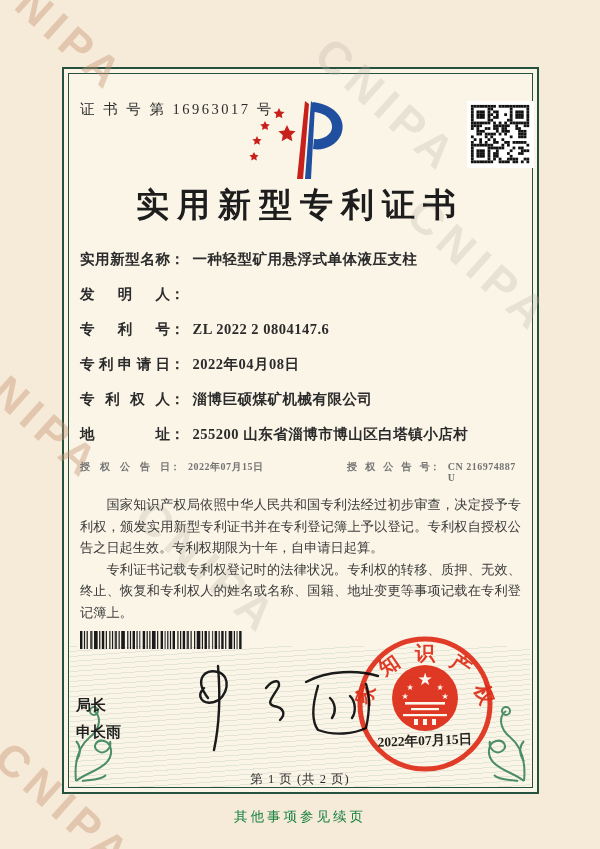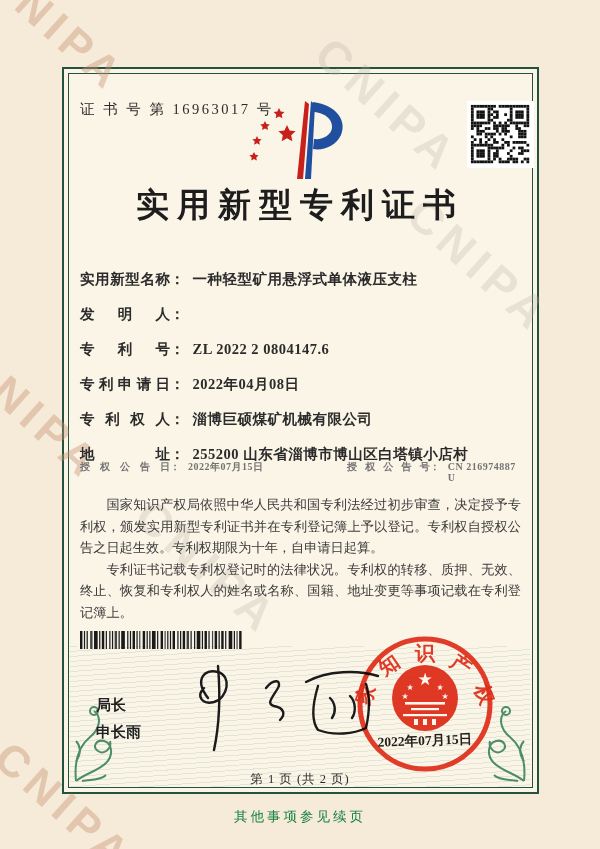--- a/index.html
+++ b/index.html
@@ -24,33 +24,33 @@
   .content{position:absolute;inset:0;z-index:2;}
   .cert-no{position:absolute;left:80px;top:100px;font-size:14.5px;font-weight:normal;
       letter-spacing:2.5px;color:#2c2c2c;}
   .logo{position:absolute;left:249px;top:95px;width:102px;height:90px;}
   .qr{position:absolute;left:467px;top:101px;width:63px;height:63px;background:#fff;padding:2px;}
   .title{position:absolute;left:0;top:183px;width:100%;text-align:center;font-size:33px;
       font-weight:bold;letter-spacing:8px;color:#1d1d1d;}
   .fields{position:absolute;left:80px;top:250px;width:440px;}
   .frow{display:flex;align-items:baseline;height:20px;margin-bottom:15px;
       font-size:14.5px;font-weight:600;color:#2b2b2b;}
-  .flabel{display:inline-block;width:90px;text-align:justify;text-align-last:justify;margin-top:20px;}
+  .flabel{display:inline-block;width:90px;text-align:justify;text-align-last:justify;}
   .fcolon{margin-right:8px;}
   .fvalue{letter-spacing:0.5px;}
   .grant{position:absolute;left:80px;top:460px;width:440px;display:flex;
       font-size:10px;font-weight:600;color:#737373;}
   .gpair{display:flex;align-items:baseline;}
   .gpair.first{width:288px;}
   .glabel{display:inline-block;width:90px;text-align:justify;text-align-last:justify;}
   .paras{position:absolute;left:80px;top:494px;width:441px;font-size:13.2px;line-height:1.63;
       color:#3a3a3a;text-align:justify;}
   .paras p{margin:0;text-indent:2em;}
   .barcode{position:absolute;left:80px;top:631px;width:163px;height:18px;}
-  .signer{position:absolute;left:96px;top:691px;font-family:"Liberation Sans","DejaVu Sans",sans-serif;
+  .signer{position:absolute;left:76px;top:691px;font-family:"Liberation Sans","DejaVu Sans",sans-serif;
       font-size:15px;font-weight:bold;color:#222;line-height:27px;}
   .signature{position:absolute;left:178px;top:660px;width:210px;height:98px;}
   .seal{position:absolute;left:354px;top:632px;width:142px;height:144px;mix-blend-mode:multiply;}
   .page-footer{position:absolute;left:0;top:771px;width:100%;text-align:center;font-size:12.5px;
       letter-spacing:1px;color:#2b2b2b;}
   .note{position:absolute;left:0;top:808px;width:100%;text-align:center;font-size:13.5px;
       letter-spacing:3px;color:#15803d;z-index:2;}
 </style>
 </head>
 <body>

